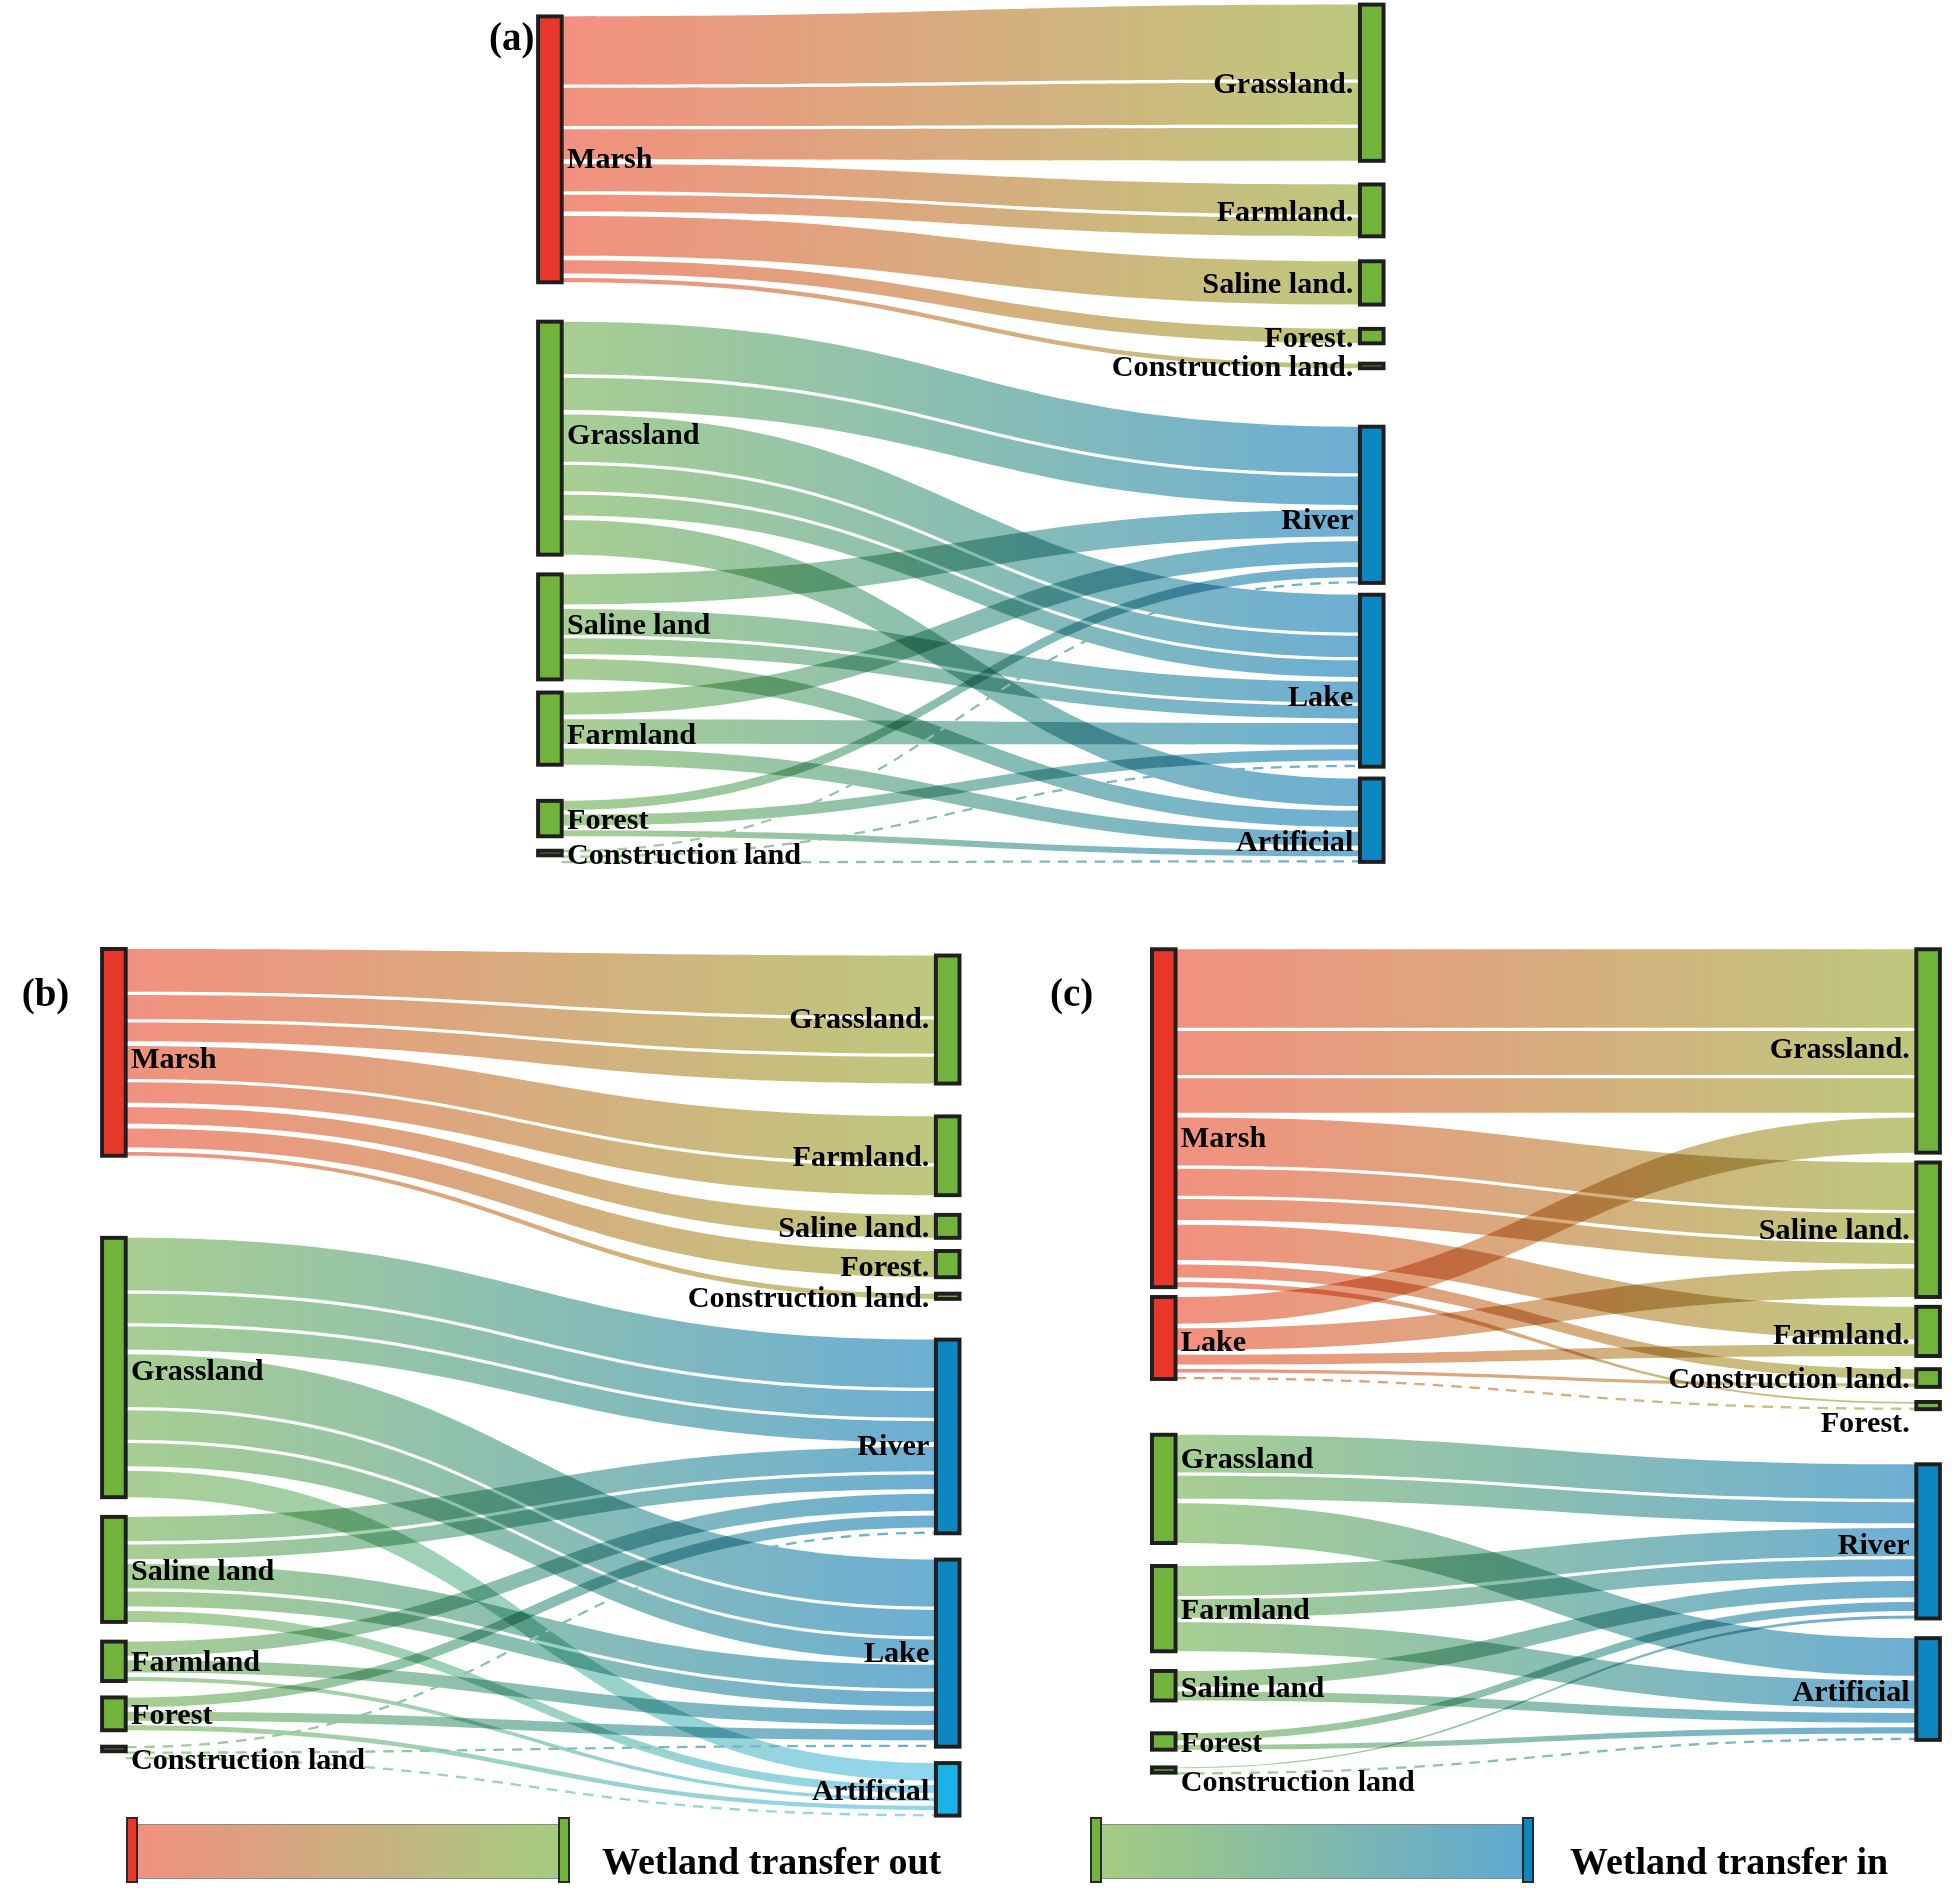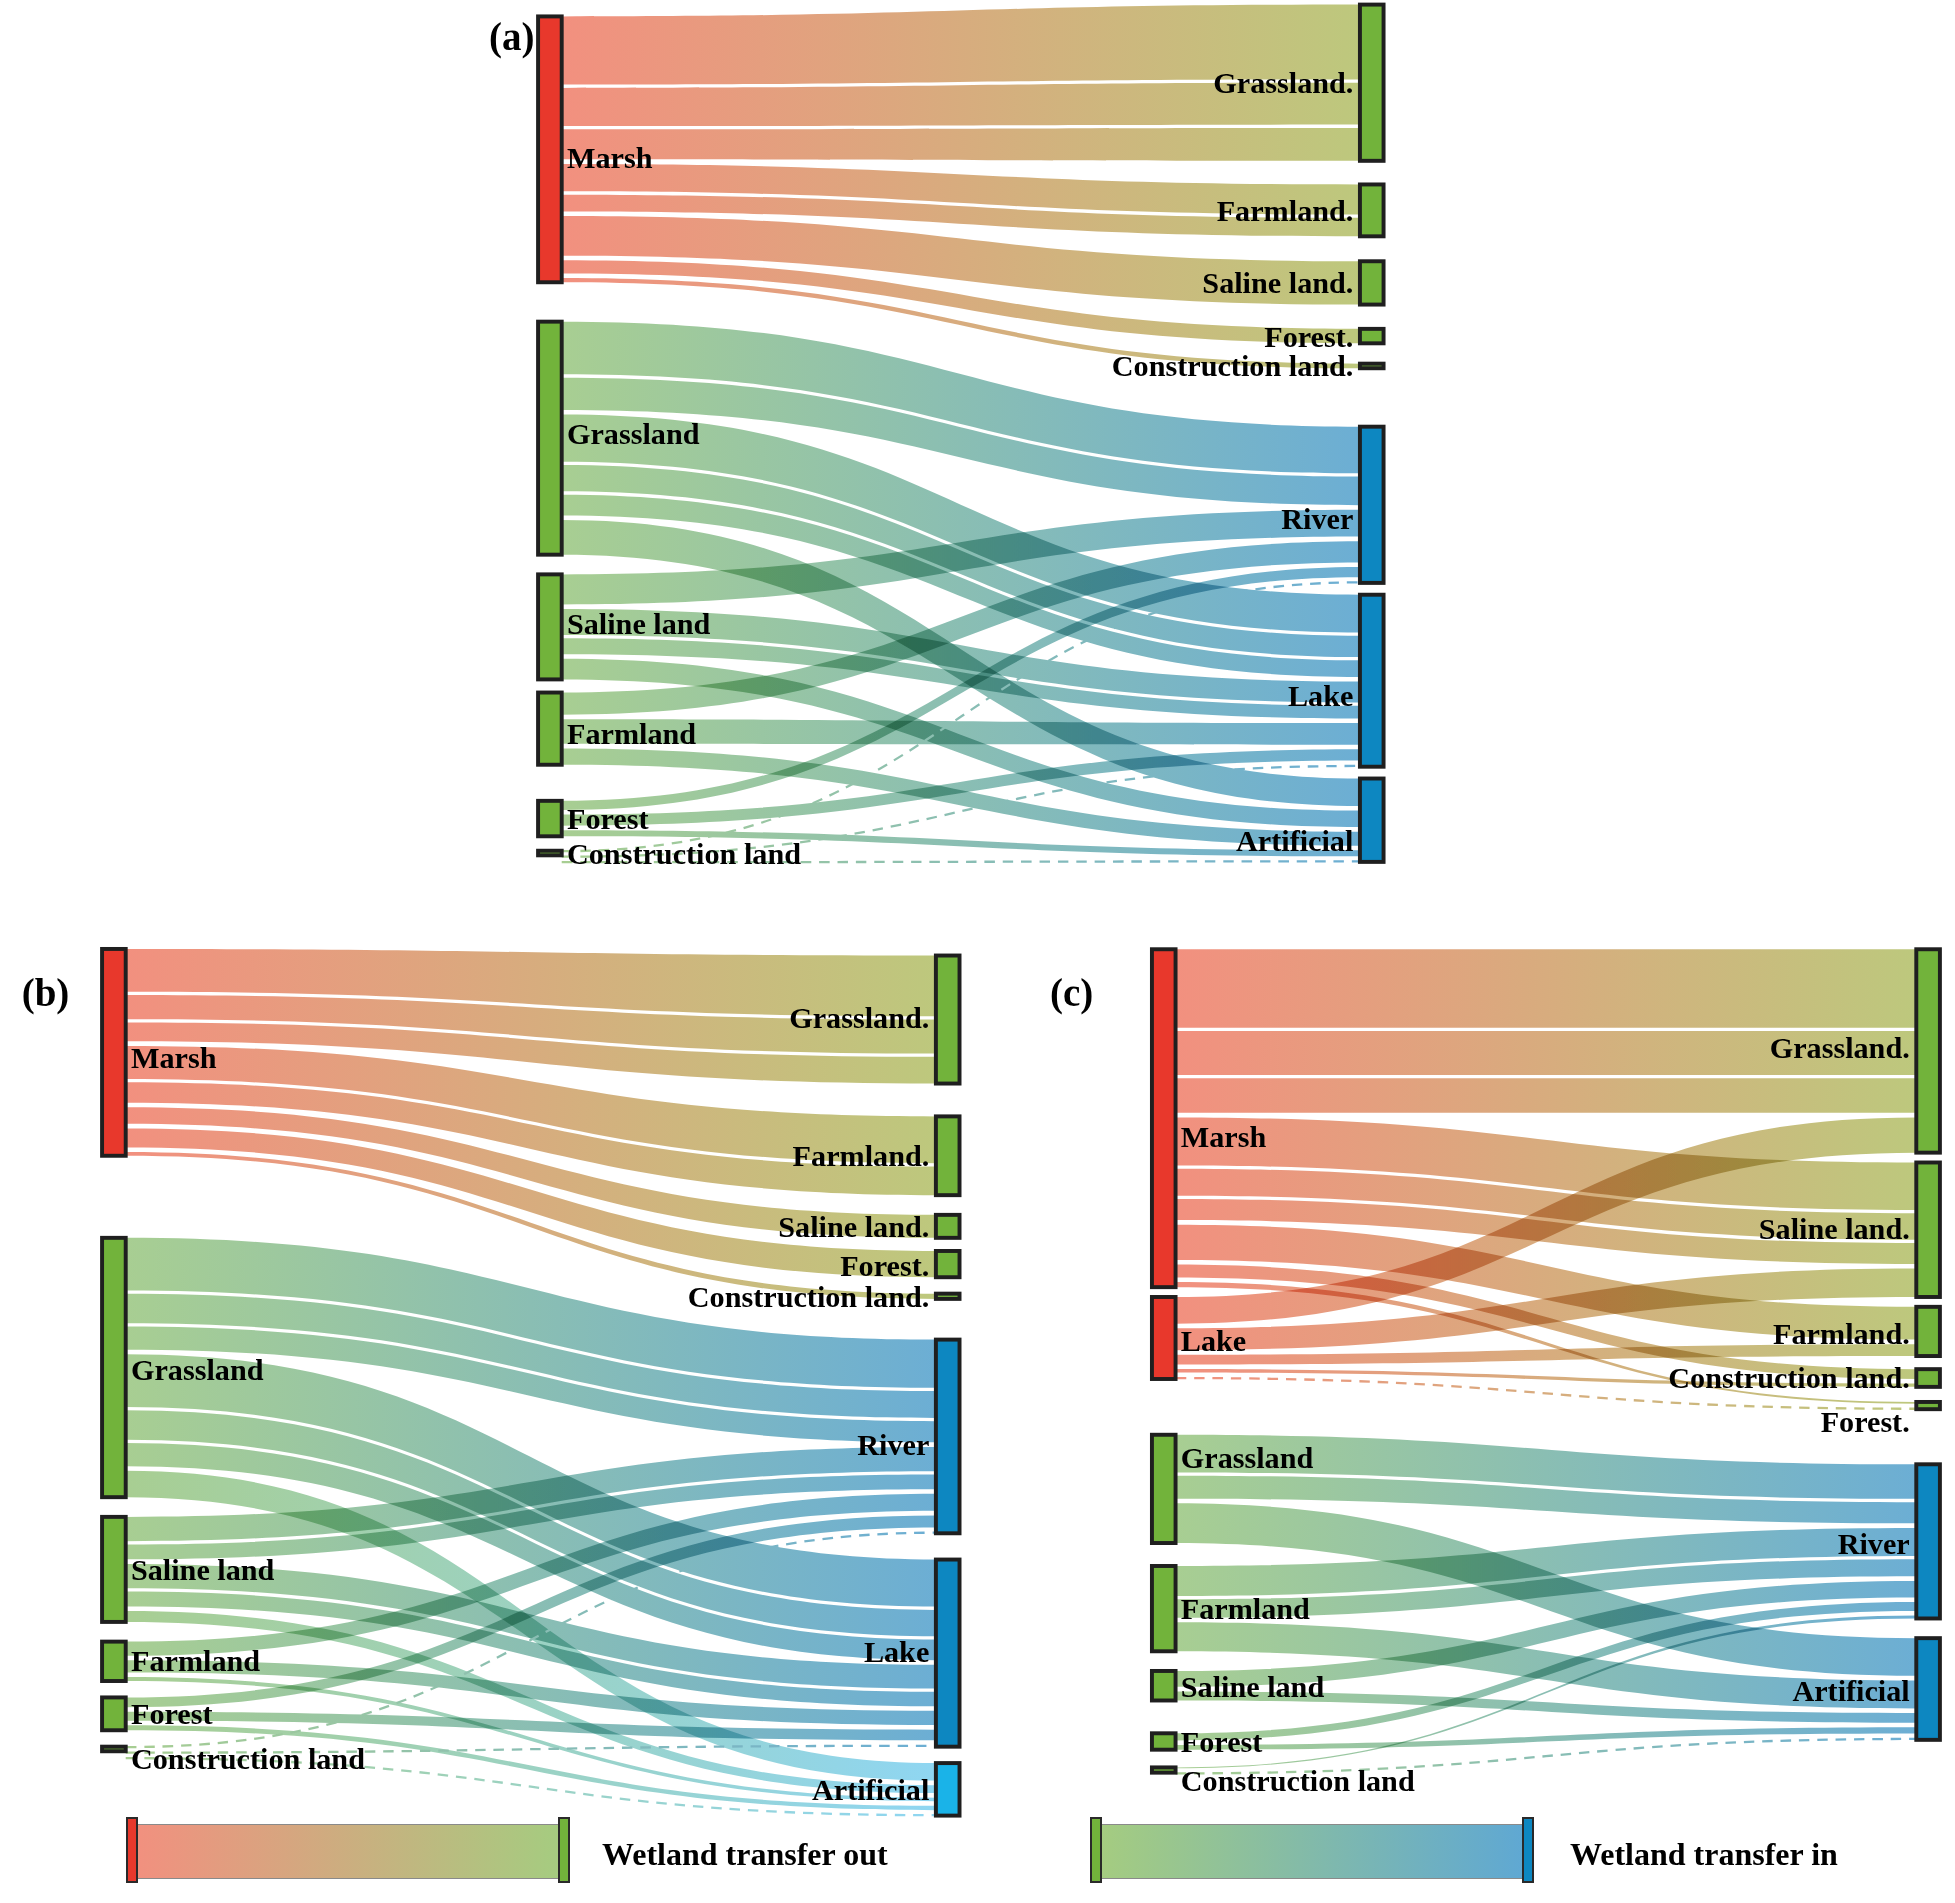--- a/index.html
+++ b/index.html
@@ -6,22 +6,22 @@
   .figure{position:relative;width:1955px;height:1903px;background:#fff;
           font-family:"Liberation Serif","DejaVu Serif",serif;overflow:hidden;}
   .panel{position:absolute;}
   .panel svg{position:absolute;left:0;top:0;overflow:visible;}
   .panel-title{position:absolute;font-weight:bold;font-size:39px;color:#000;
                font-family:"Liberation Serif","DejaVu Serif",serif;}
   .legend-item{position:absolute;height:66px;}
   .legend-grad{position:absolute;top:6.6px;height:53px;width:425px;
                border-top:1.3px solid #8a8a8a;border-bottom:1.3px solid #8a8a8a;}
   .legend-cap{position:absolute;top:0;width:11.8px;height:66px;border:2.6px solid #2a2a2a;box-sizing:border-box;}
-  .legend-text{position:absolute;top:4px;height:66px;line-height:66px;
-               font-weight:bold;font-size:32px;color:#000;white-space:nowrap;font-family:Liberation Serif, serif;}
+  .legend-text{position:absolute;top:11px;height:66px;line-height:66px;
+               font-weight:bold;font-size:38px;color:#000;white-space:nowrap;font-family:Liberation Serif, serif;}
 </style>
 </head>
 <body>
 
 <div class="figure">
 
   <div class="panel" style="left:446px;top:0;width:985px;height:919px;">
     <svg width="985" height="919" viewBox="0 0 1500 1400">
         <defs>
           <linearGradient id="grad-a-0" gradientUnits="userSpaceOnUse" x1="176" y1="0" x2="1392" y2="0">

